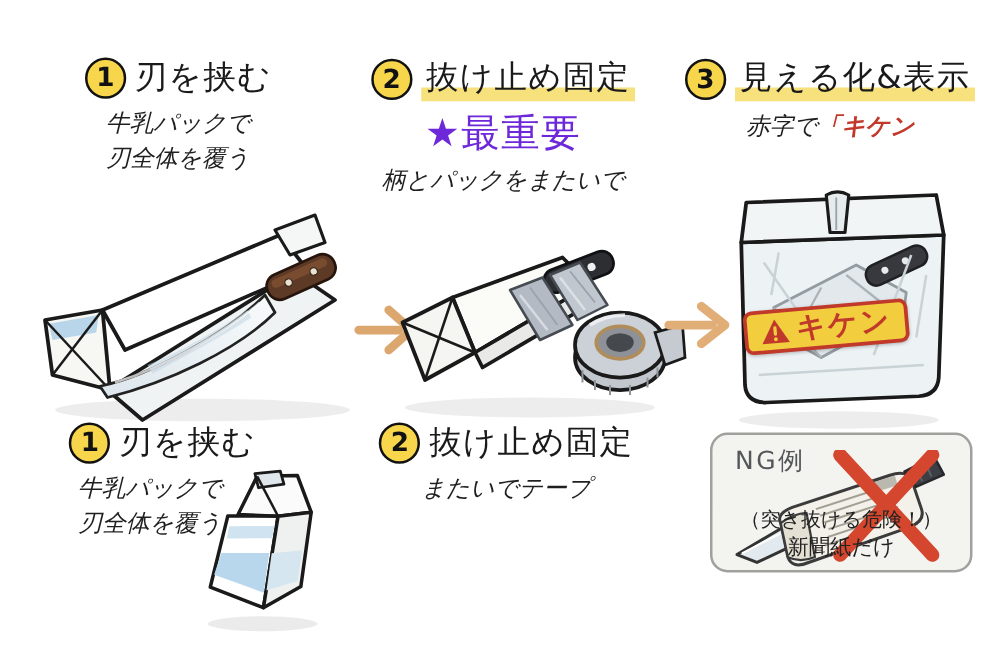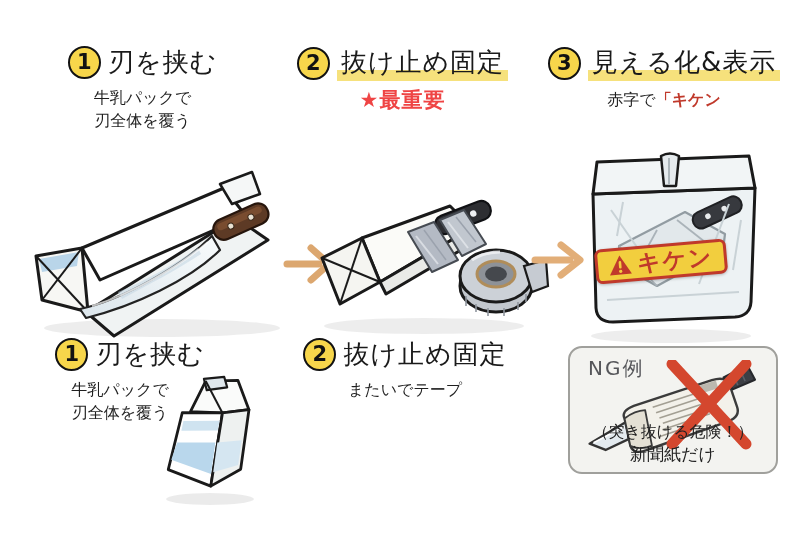--- a/index.html
+++ b/index.html
@@ -16,36 +16,36 @@
     width:33px; height:33px; border-radius:50%; background:#F7D64B;
     border:2.5px solid #121212; display:inline-flex; align-items:center; justify-content:center;
     font-weight:bold; font-size:21px; color:#121212; flex:0 0 auto; line-height:1;
   }
   .title { font-size:26px; font-weight:normal; letter-spacing:1px; white-space:nowrap; line-height:1.25; }
   .title.hl {
     background-image:linear-gradient(#F6E17C,#F6E17C);
     background-repeat:no-repeat; background-position:0 100%; background-size:100% 11px;
     padding:0 4px 2px 4px;
   }
-  .desc { font-size:16px; line-height:1.45; margin-top:7px; color:#1f1f1f; }
-  .important { color:#ef4444; font-size:21px; font-weight:bold; margin-top:5px; letter-spacing:1px; }
+  .desc { font-size:19px; line-height:1.45; margin-top:7px; color:#1f1f1f;font-style:italic; }
+  .important { color:#6d28d9; font-size:31px; font-weight:normal; margin-top:5px; letter-spacing:1px; }
   .red-kw { color:#C0392B; font-weight:bold; }
 
   .illo { position:absolute; }
   .illo svg { display:block; width:100%; height:100%; }
 
   .danger-label {
     position:absolute; left:22px; top:94px; display:flex; align-items:center; gap:5px;
     background:#F2CE3E; border:3px solid #C0392B; border-radius:7px; padding:2px 10px;
     transform:rotate(-5deg); box-shadow:0 1px 3px rgba(0,0,0,.25); white-space:nowrap;
   }
   .danger-label .txt { font-size:23px; font-weight:bold; color:#C0392B; letter-spacing:2px; line-height:1.1; }
 
   .ng-box {
-    position:absolute; left:568px; top:346px; width:210px; height:128px;
+    position:absolute; left:568px; top:346px; width:210px; height:112px;
     background:#F3F3F0; border:2.5px solid #A0A09C; border-radius:14px;
   }
   .ng-label { position:absolute; left:18px; top:7px; font-size:20px; color:#55565A; letter-spacing:2px; }
   .ng-illo { position:absolute; left:10px; top:12px; width:188px; height:100px; }
   .ng-caption { position:absolute; left:0; right:0; bottom:6px; text-align:center; font-size:16px; line-height:1.35; color:#222; }
 </style>
 </head>
 <body>
 
 <div class="frame">
@@ -61,20 +61,21 @@
     </div>
   </div>
 
   <div class="col" style="left:285px; top:46px; width:235px;">
     <div class="heading">
       <span class="badge">2</span>
       <span class="title hl">抜け止め固定</span>
     </div>
     <div class="important">★最重要</div>
     <div class="desc" style="margin-top:3px;">
+      <div>柄とパックをまたいで</div>
     </div>
   </div>
 
   <div class="col" style="left:543px; top:46px; width:242px;">
     <div class="heading">
       <span class="badge">3</span>
       <span class="title hl">見える化&amp;表示</span>
     </div>
     <div class="desc">
       <div><span>赤字で</span><span class="red-kw">「キケン</span></div>

